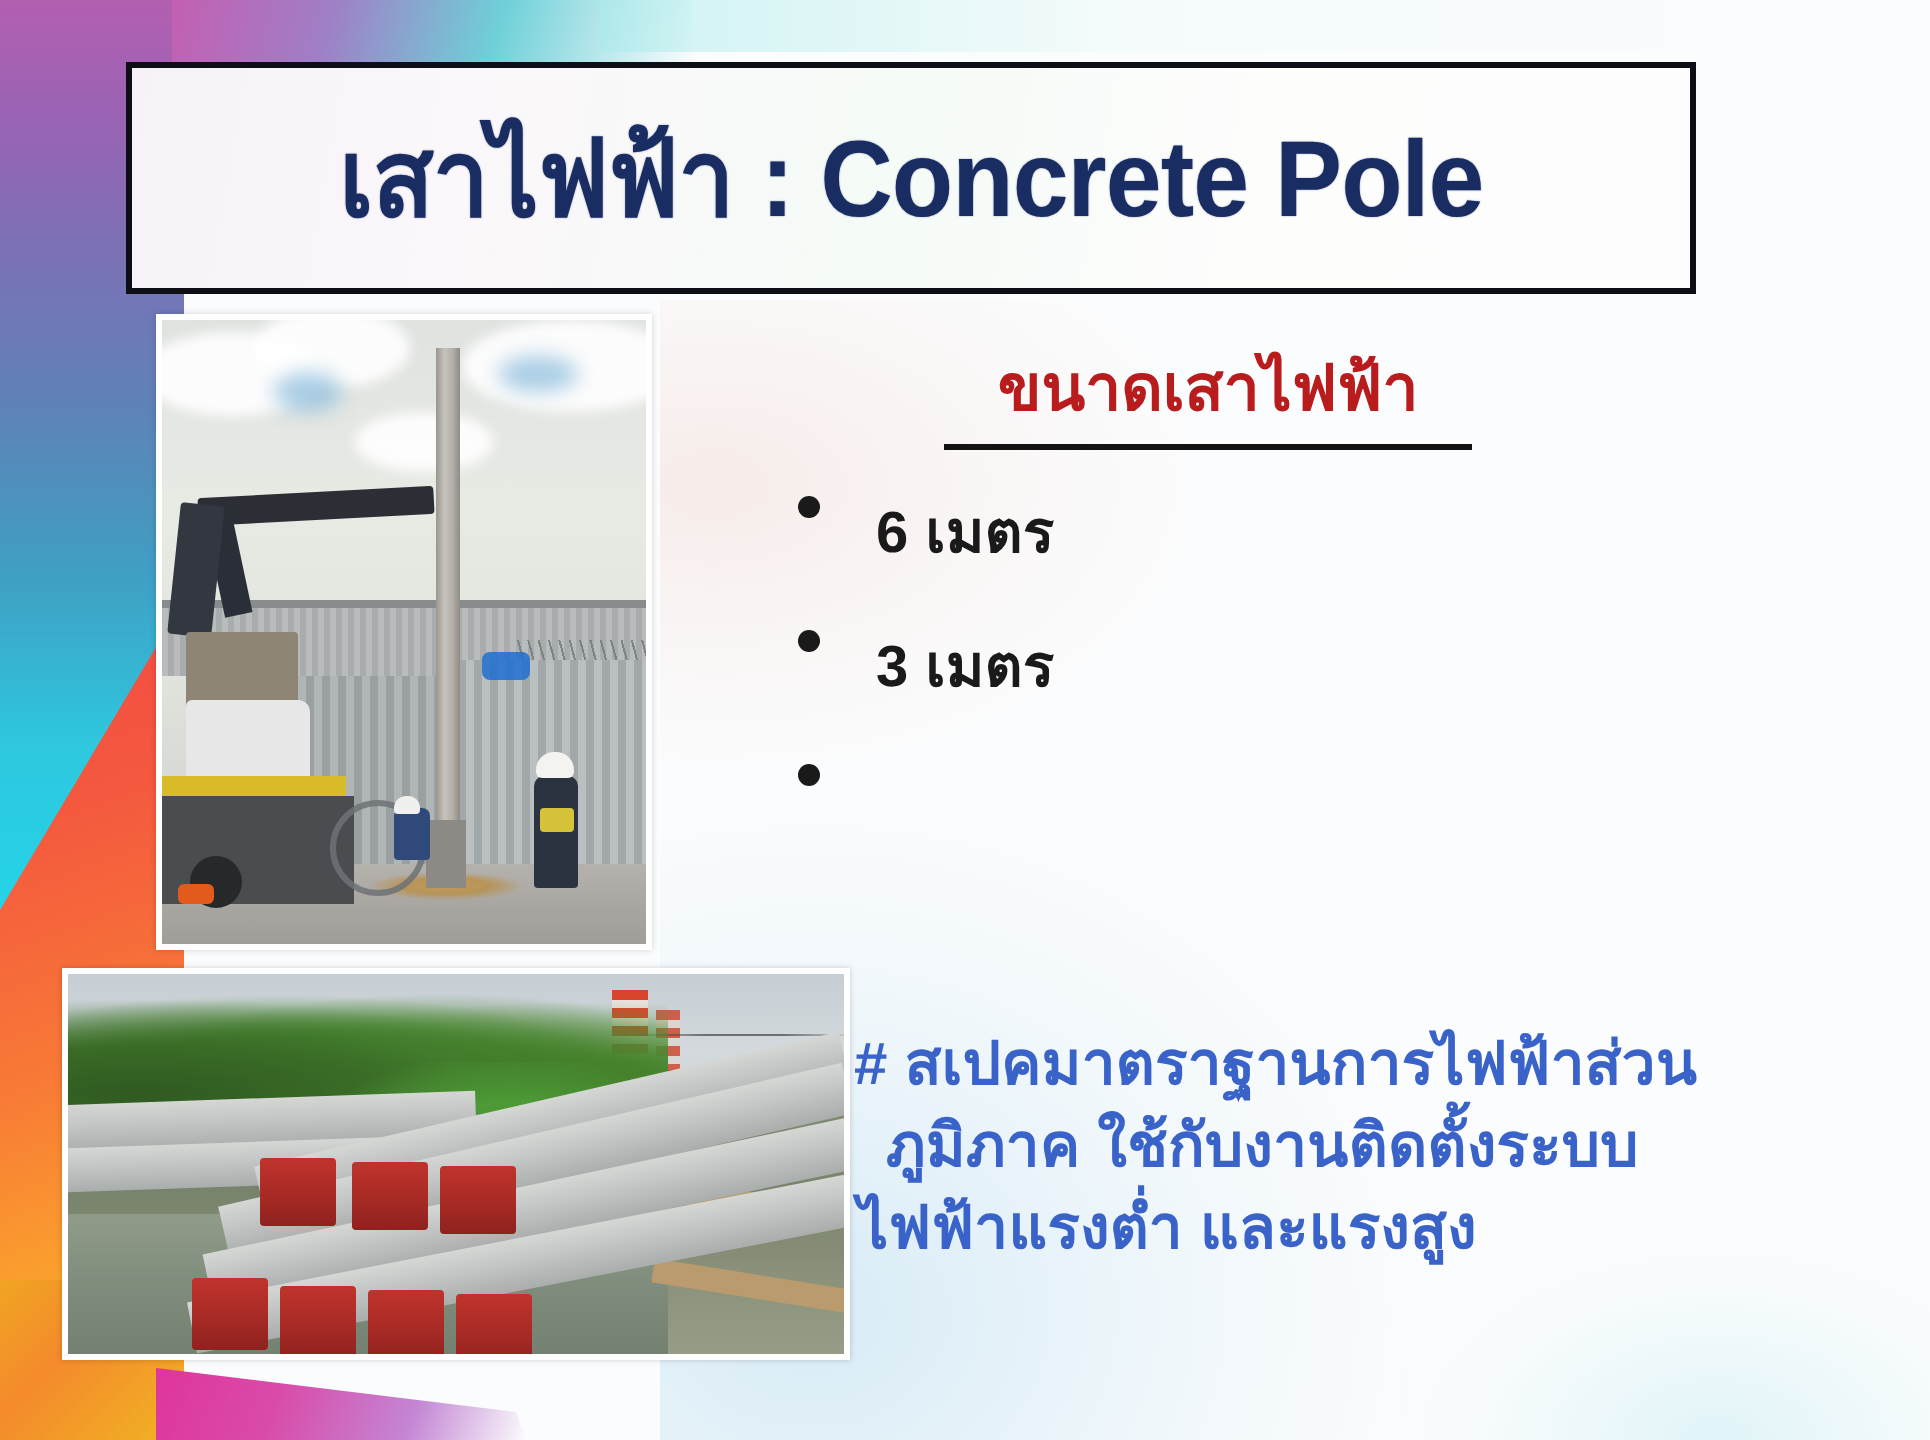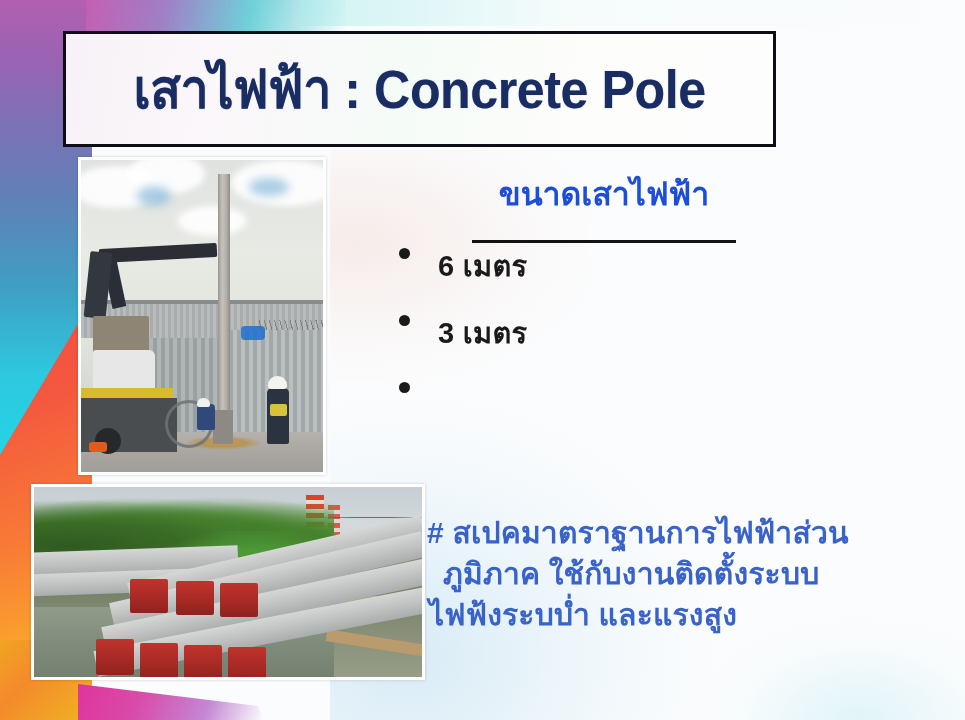--- a/index.html
+++ b/index.html
@@ -57,21 +57,21 @@
     position:absolute;left:330px;top:150px;width:260px;height:230px;
     background:radial-gradient(ellipse at 10% 40%, rgba(240,214,206,.42) 0%, rgba(246,232,226,.2) 50%, rgba(251,252,253,0) 75%);
   }
   .deco-soft-cyan-r{
     position:absolute;left:700px;top:620px;width:265px;height:100px;
     background:radial-gradient(ellipse at 60% 100%, rgba(198,236,243,.5) 0%, rgba(235,249,251,.2) 55%, rgba(251,252,253,0) 80%);
   }
 
   
   #title-box{
-    position:absolute;left:63px;top:31px;width:713px;height:116px;
+    position:absolute;left:63px;top:31px;width:785px;height:116px;
     border:3px solid #0e0e16;
     background:linear-gradient(100deg,#f7f2f7 0%,#fbf7fa 22%,#f5fbf7 48%,#fdfdfc 72%,#fdfdfd 100%);
     box-sizing:border-box;
     display:flex;align-items:center;justify-content:center;
   }
   #title-text{
     white-space:nowrap;
     color:#1a2d63;
     font-weight:bold;
     font-size:54px;
@@ -150,22 +150,22 @@
     background:linear-gradient(180deg,#7f8a72 0%,#78836c 30%,#8a9079 62%,#98a08a 100%);}
   .p2-water{position:absolute;left:0;top:120px;width:300px;height:76px;
     background:linear-gradient(180deg,rgba(150,162,146,.75) 0%,rgba(124,138,122,.85) 50%,rgba(110,124,108,.9) 100%);}
   .p2-pole-long{position:absolute;background:linear-gradient(180deg,#d5d7d5 0%,#c2c5c3 45%,#a9adab 100%);}
   .p2-redend{position:absolute;background:linear-gradient(180deg,#c0332c 0%,#a82a25 55%,#8e221e 100%);border-radius:2px;}
   .p2-plank{position:absolute;background:#b99b6e;}
 
   
   #content-heading{
     position:absolute;left:472px;top:168px;width:264px;
-    font-size:32px;font-weight:bold;color:#1d4ed8;text-align:center;
-    border-bottom:3px solid #131313;padding-bottom:21px;
+    font-size:32px;font-weight:bold;color:#b91c1c;text-align:center;
+    border-bottom:3px solid #131313;padding-bottom:3px;
     letter-spacing:0px;
   }
   #size-list{position:absolute;left:396px;top:232px;width:420px;margin:0;padding:0;list-style:none;}
   #size-list li{
     position:relative;height:67px;display:flex;align-items:center;
     font-size:29px;font-weight:bold;color:#1a1a1a;
   }
   #size-list li .bullet{
     position:absolute;left:3px;top:16px;width:11px;height:11px;
     background:#1a1a1a;border-radius:50%;
@@ -282,16 +282,16 @@
       <span class="item-text">3  เมตร</span>
     </li>
     <li>
       <span class="bullet"></span>
     </li>
   </ul>
 
   <div id="spec-note">
     <div class="ln1"># สเปคมาตราฐานการไฟฟ้าส่วน</div>
     <div class="ln2">ภูมิภาค ใช้กับงานติดตั้งระบบ</div>
-    <div class="ln3">ไฟฟ้งระบบ่ำ และแรงสูง</div>
+    <div class="ln3">ไฟฟ้าแรงต่ำ และแรงสูง</div>
   </div>
 
 </div>
 
 </body></html>

